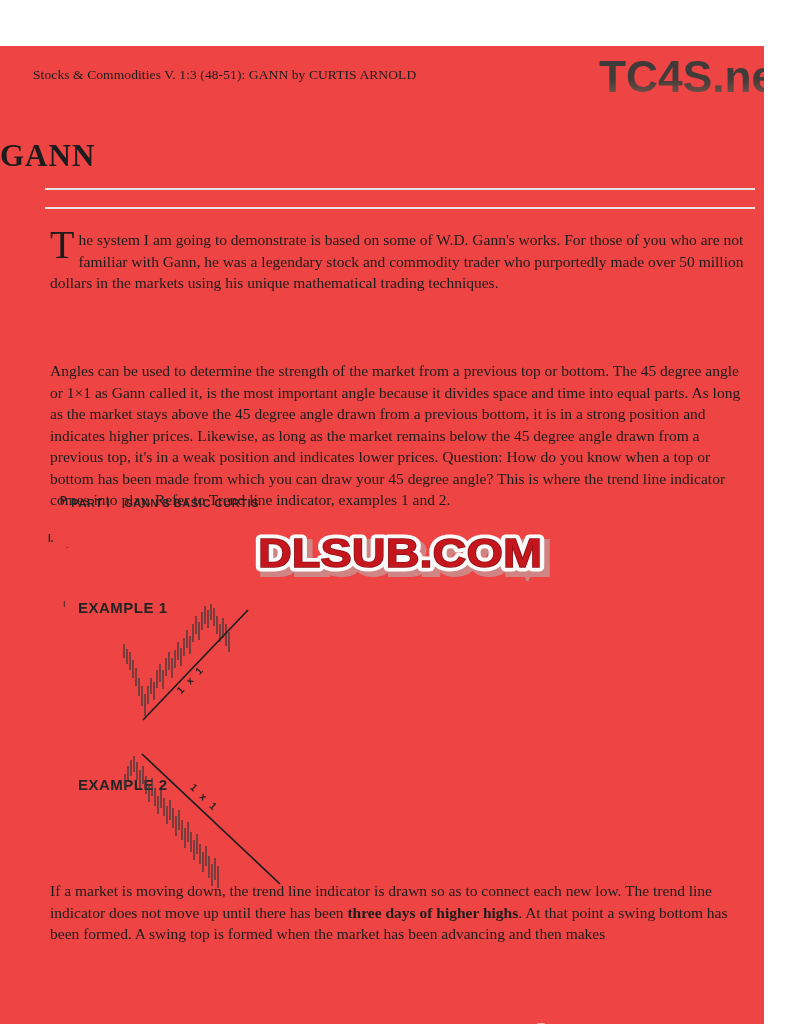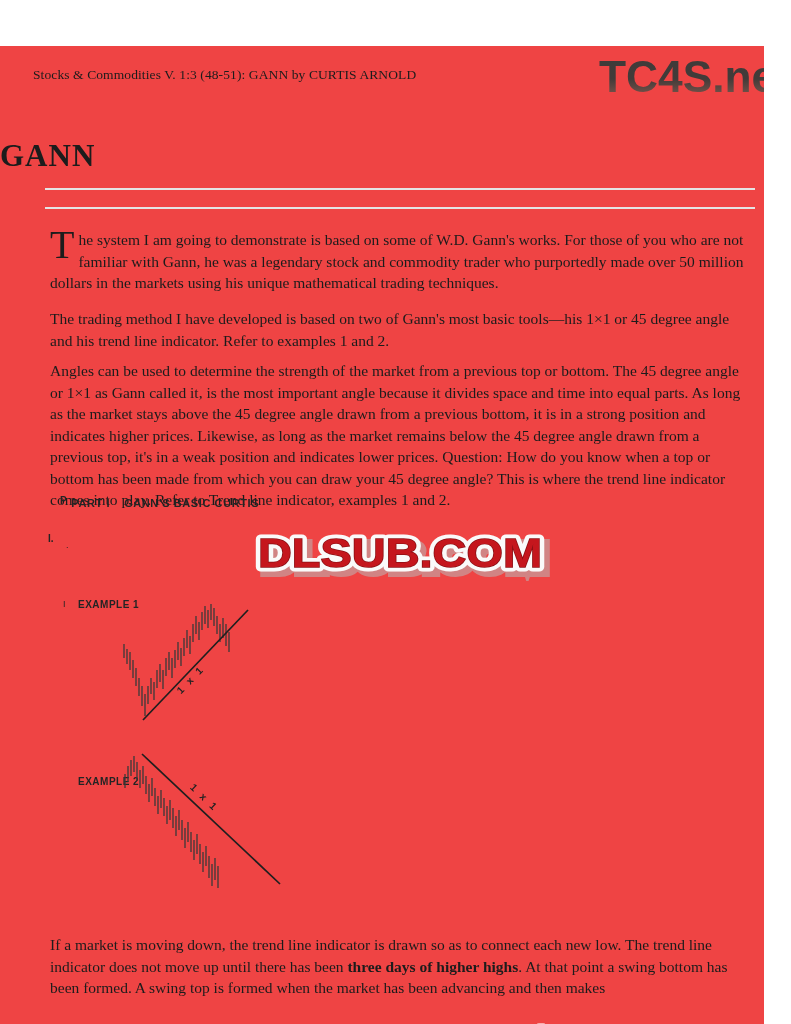--- a/index.html
+++ b/index.html
@@ -17,34 +17,34 @@
   .rule { left:45px; width:710px; height:2px; background:#e4e4e4; }
   .rule-top { top:142px; }
   .rule-bottom { top:161px; }
   .byline { left:0; right:0; top:145px; text-align:center; font-size:14px; font-weight:bold; font-style:italic; }
 
   
   .para { left:50px; width:694px; font-size:15.5px; line-height:21.5px; }
   .p1 { top:183px; }
   .p2 { top:262px; }
   .p3 { top:314px; }
-  .p4 { top:888px; }
+  .p4 { top:834px; }
   .dropcap { float:left; font-size:40px; line-height:31px; padding-right:4px; }
   .bold { font-weight:bold; }
 
   
   .sans { font-family:"Liberation Sans", sans-serif; color:#242424; }
   .part-header { left:60px; top:451px; font-size:11px; font-weight:bold; letter-spacing:0.6px; }
   .part-prefix { display:inline-block; transform:translateY(-3px); font-size:10px; margin-right:4px; }
   .part-label { margin-right:14px;text-align:right; }
   .angle-marker { left:48px; top:487px; font-size:10px; font-weight:bold; }
   .angle-dot { left:66px; top:494px; font-size:9px; }
   .angle-block { left:79px; top:491px; font-size:10px; line-height:11.5px; letter-spacing:0.4px; white-space:nowrap; }
   .fig-tick { left:63px; top:553px; font-size:9px; }
-  .fig-label { font-size:10px; font-weight:bold; letter-spacing:0.5px; }
+  .fig-label { font-size:15px; font-weight:bold; letter-spacing:0.5px; }
   .fig1-label { left:78px; top:553px; }
   .fig2-label { left:78px; top:730px; }
   .fig1-svg { left:60px; top:548px; }
   .fig2-svg { left:60px; top:690px; }
   .bar  { stroke:#3a3a3a; stroke-width:1.3; }
   .trend{ stroke:#1f1f1f; stroke-width:1.7; }
   .figtext { font-family:"Liberation Sans", sans-serif; font-size:10px; font-weight:bold; letter-spacing:2.5px; fill:#222; }
 
   
   .tc4s-svg   { left:596px; top:4px; }
@@ -73,21 +73,20 @@
     </defs>
     <text x="99" y="42" text-anchor="middle" class="logo-font" font-size="44" textLength="192" lengthAdjust="spacingAndGlyphs" fill="url(#tc4s-grad)">TC4S.net</text>
   </svg>
 
   <div class="abs title">GANN</div>
   <div class="abs rule rule-top"></div>
   <div class="abs rule rule-bottom"></div>
 
   <div class="abs para p1"><span class="dropcap">T</span><span>he system I am going to demonstrate is based on some of W.D. Gann's works. For those of you who are not familiar with Gann, he was a legendary stock and commodity trader who purportedly made over 50 million dollars in the markets using his unique mathematical trading techniques.</span></div>
 
-  <div class="abs para p2">The trading method I have developed is based on two of Gann's most basic tools—his 1×1 or 45 degree angle and his trend line indicator. Refer to examples 1 and 2.</div>
 
   <div class="abs para p3">Angles can be used to determine the strength of the market from a previous top or bottom. The 45 degree angle or 1×1 as Gann called it, is the most important angle because it divides space and time into equal parts. As long as the market stays above the 45 degree angle drawn from a previous bottom, it is in a strong position and indicates higher prices. Likewise, as long as the market remains below the 45 degree angle drawn from a previous top, it's in a weak position and indicates lower prices. Question: How do you know when a top or bottom has been made from which you can draw your 45 degree angle? This is where the trend line indicator comes into play. Refer to Trend line indicator, examples 1 and 2.</div>
 
   <div class="abs sans part-header">
     <span class="part-prefix">P</span><span class="part-label">PART I</span><span>GANN'S BASIC CURTIS</span>
   </div>
 
   <div class="abs sans angle-marker">I.</div>
   <div class="abs sans angle-dot">.</div>
 

